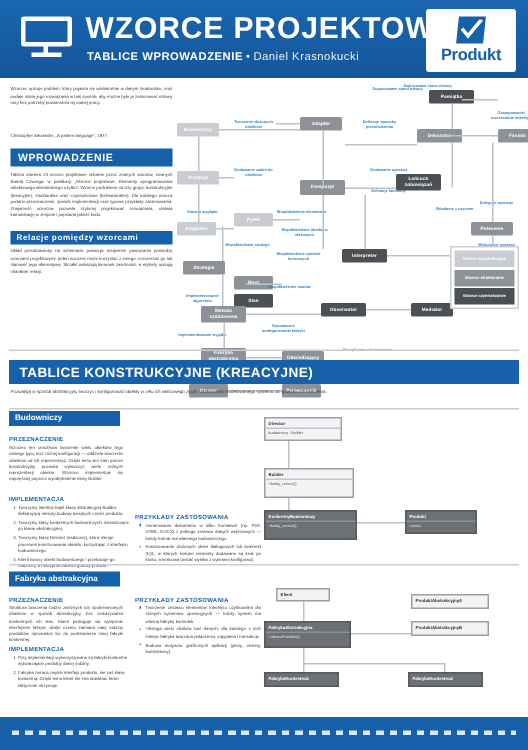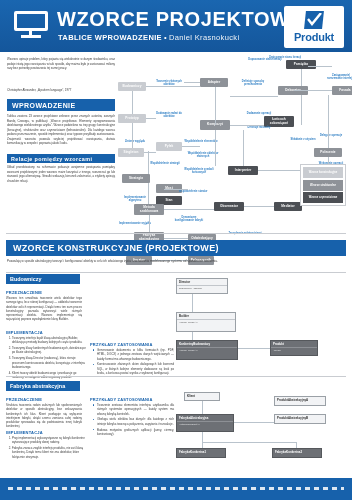--- a/index.html
+++ b/index.html
@@ -297,21 +297,21 @@
       <div class="ln v" style="left: 210px; top: 101px; height: 46px;"></div>
     </div>
 
   <div class="legend">
       <div class="row" style="background: rgb(201, 204, 209);">Wzorce konstrukcyjne</div>
       <div class="row" style="background: rgb(142, 146, 152);">Wzorce strukturalne</div>
       <div class="row" style="background: rgb(76, 79, 84);">Wzorce czynnościowe</div>
     </div>
 
   <div class="thinrule" style="left:6px;top:233px;width:340px;"></div>
-  <div class="sec-big" style="top:240px;">WZORCE KONSTRUKCYJNE (PROJEKTOWE)</div>
+  <div class="sec-big" style="top:240px;">TABLICE KONSTRUKCYJNE (KREACYJNE)</div>
   <div class="sec-big-note" style="top:259px;">Pozwalają w sposób abstrakcyjny tworzyć i konfigurować obiekty w celu ich właściwego życia i zachowania modelowanego systemu od sposobu ich tworzenia.</div>
 
   <div class="pat-title" style="top:274px;">Budowniczy</div>
   <div class="thinrule" style="left:6px;top:272px;width:340px;"></div>
 
   <div class="h-sub" style="left:6px;top:290px;">PRZEZNACZENIE</div>
   <div class="body-txt" style="left:6px;top:296px;width:76px;">Wzorzec ten umożliwia tworzenie wielu obiektów tego samego typu, lecz różnej konfiguracji — oddziela tworzenie obiektów od ich reprezentacji. Dzięki temu ten sam proces konstrukcyjny pozwala wytworzyć wiele różnych reprezentacji obiektu. Wzorzec implementuje się najczęściej poprzez wyodrębnienie klasy Builder.</div>
 
   <div class="h-sub" style="left:6px;top:330px;">IMPLEMENTACJA</div>
   <ol class="lst2" id="impl1" style="position:absolute;left:6px;top:336px;width:76px;">

